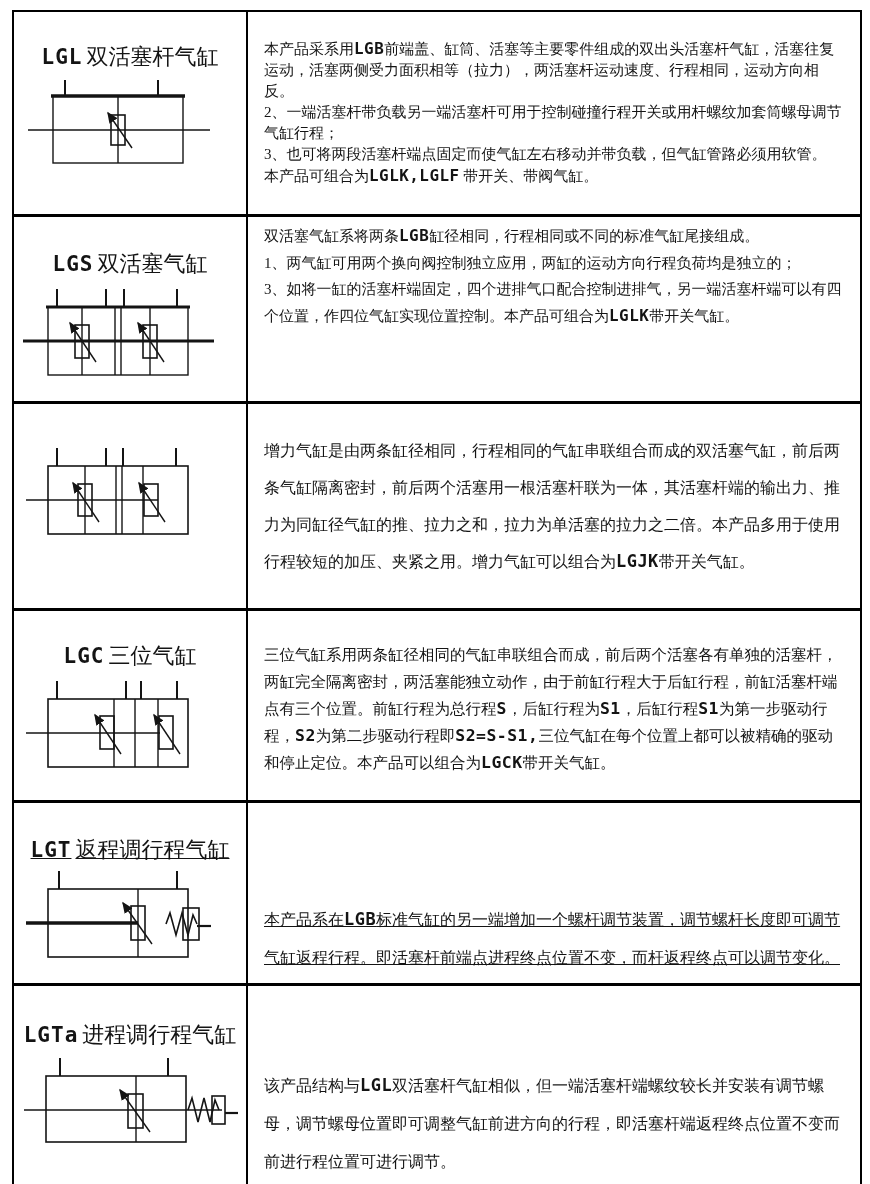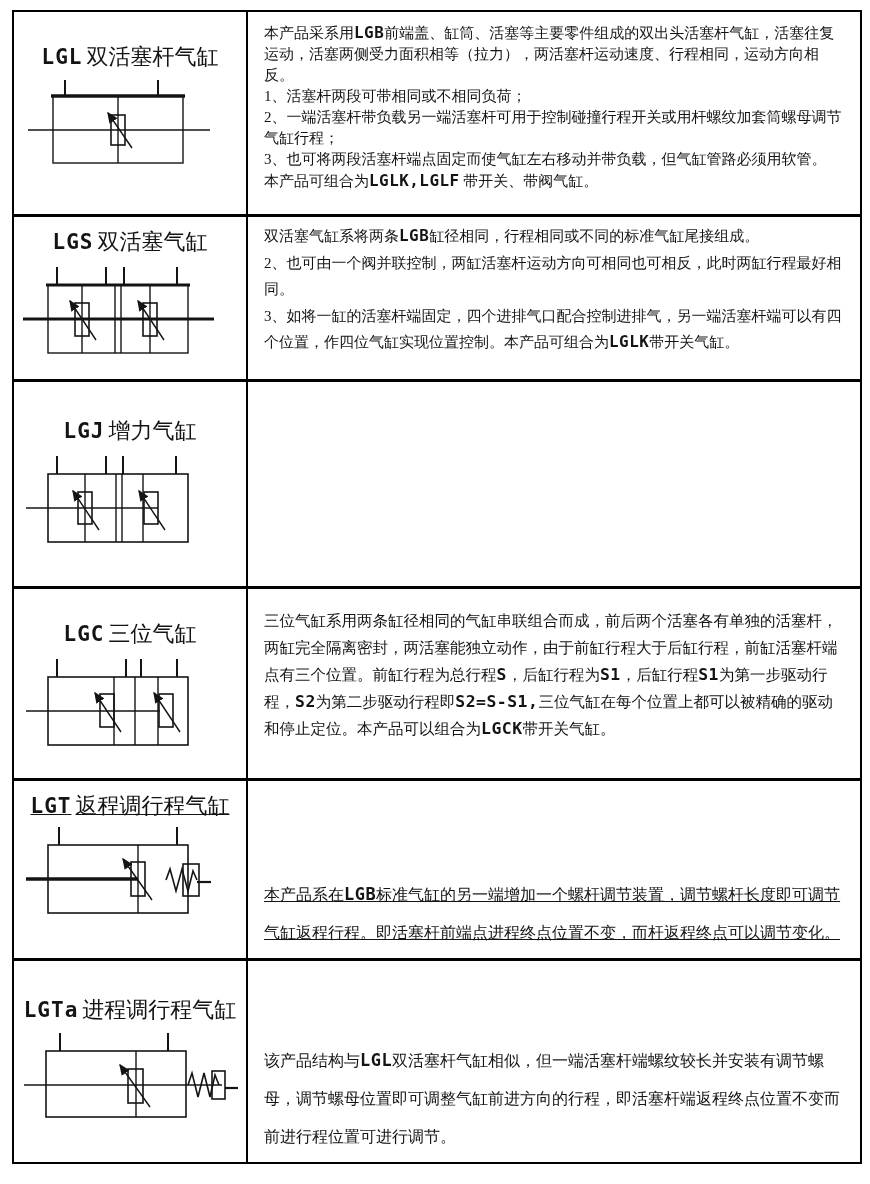--- a/index.html
+++ b/index.html
@@ -12,33 +12,33 @@
   .left{border-right:2px solid #000;box-sizing:border-box;padding-top:26px;}
   .right{box-sizing:border-box;padding:6px 14px 6px 16px;display:flex;flex-direction:column;justify-content:flex-start;}
   .row-title{text-align:center;white-space:nowrap;margin-bottom:2px;}
   .model{font-family:"DejaVu Sans Mono",monospace;font-weight:700;font-size:21px;letter-spacing:1px;}
   .tname{font-size:22px;margin-left:4px;}
   svg{display:block;margin:2px auto 0 auto;}
   .desc p{margin:0;}
   .lt{font-family:"DejaVu Sans Mono",monospace;font-weight:700;font-size:1.06em;letter-spacing:0.5px;}
   
   .r1{min-height:202px;}
-  .r1 .right{font-size:15px;line-height:21px;padding-top:10px;}
+  .r1 .right{font-size:15px;line-height:21px;padding-top:26px;}
   .r2{min-height:162px;}
   .r2 .right{font-size:15px;line-height:26.5px;}
   .r3{min-height:207px;}
   .r3 .right{font-size:16px;line-height:37px;justify-content:center;}
   .r4{min-height:192px;}
-  .r4 .right{font-size:15.5px;line-height:27px;padding-top:18px;}
+  .r4 .right{font-size:15.5px;line-height:27px;padding-top:30px;}
   .r5{min-height:180px;text-decoration:underline;}
   .r5 .right{font-size:16px;line-height:38px;justify-content:flex-end;}
   .r6{min-height:204px;}
   .r6 .right{font-size:16px;line-height:38px;justify-content:flex-end;}
   .r1 .left,.r4 .left{padding-top:30px;}
-  .r2 .left,.r5 .left{padding-top:10px;}
+  .r2 .left,.r5 .left{padding-top:32px;}
   .r3 .left,.r6 .left{padding-top:34px;}
   .diag line,.diag rect,.diag polyline{stroke:#141414;fill:none;}
 </style>
 </head>
 <body>
 
 <div class="table">
 
   <div class="row r1">
     <div class="left">
@@ -57,21 +57,20 @@
         <rect x="35" y="22" width="130" height="67" stroke-width="1.4"></rect>
         <line x1="100" y1="22" x2="100" y2="89" stroke-width="1.4"></line>
         <line x1="10" y1="56" x2="192" y2="56" stroke-width="1.4"></line>
         <rect x="93" y="41" width="14" height="30" fill="#fff" stroke-width="1.6"></rect>
         <line x1="114" y1="74" x2="90" y2="39" stroke-width="1.4" marker-end="url(#ah1)"></line>
       </svg>
     </div>
     <div class="right">
       <div class="desc">
           <p>本产品采系用<span class="lt">LGB</span>前端盖、缸筒、活塞等主要零件组成的双出头活塞杆气缸，活塞往复运动，活塞两侧受力面积相等（拉力），两活塞杆运动速度、行程相同，运动方向相反。</p>
-          <p>1、活塞杆两段可带相同或不相同负荷；</p>
           <p>2、一端活塞杆带负载另一端活塞杆可用于控制碰撞行程开关或用杆螺纹加套筒螺母调节气缸行程；</p>
           <p>3、也可将两段活塞杆端点固定而使气缸左右移动并带负载，但气缸管路必须用软管。</p>
           <p>本产品可组合为<span class="lt">LGLK,LGLF</span> 带开关、带阀气缸。</p>
         </div>
     </div>
   </div>
 
   <div class="row r2">
     <div class="left">
       <div class="row-title">
@@ -96,31 +95,28 @@
         <line x1="5" y1="60" x2="196" y2="60" stroke-width="3"></line>
         <rect x="57" y="44" width="14" height="33" fill="#fff" stroke-width="1.6"></rect>
         <rect x="125" y="44" width="14" height="33" fill="#fff" stroke-width="1.6"></rect>
         <line x1="78" y1="81" x2="52" y2="42" stroke-width="1.4" marker-end="url(#ah2)"></line>
         <line x1="146" y1="81" x2="120" y2="42" stroke-width="1.4" marker-end="url(#ah2)"></line>
       </svg>
     </div>
     <div class="right">
       <div class="desc">
           <p>双活塞气缸系将两条<span class="lt">LGB</span>缸径相同，行程相同或不同的标准气缸尾接组成。</p>
-          <p>2、也可由一个阀并联控制，两缸活塞杆运动方向可相同也可相反，此时两缸行程最好相同。</p>
+          <p>1、两气缸可用两个换向阀控制独立应用，两缸的运动方向行程负荷均是独立的；</p>
           <p>3、如将一缸的活塞杆端固定，四个进排气口配合控制进排气，另一端活塞杆端可以有四个位置，作四位气缸实现位置控制。本产品可组合为<span class="lt">LGLK</span>带开关气缸。</p>
         </div>
     </div>
   </div>
 
   <div class="row r3">
     <div class="left">
-      <div class="row-title">
-        <span class="model">LGJ</span><span class="tname">增力气缸</span>
-      </div>
       <svg class="diag" width="225" height="120" viewBox="0 0 225 120">
         <defs>
             <marker id="ah3" markerWidth="9" markerHeight="8" refX="7" refY="3.5" orient="auto">
               <path d="M0,0 L8,3.5 L0,7 z" fill="#141414"></path>
             </marker>
           </defs>
         <line x1="39" y1="8" x2="39" y2="26" stroke-width="2"></line>
         <line x1="88" y1="8" x2="88" y2="26" stroke-width="2"></line>
         <line x1="105" y1="8" x2="105" y2="26" stroke-width="2"></line>
         <line x1="158" y1="8" x2="158" y2="26" stroke-width="2"></line>
@@ -129,20 +125,25 @@
         <line x1="98" y1="26" x2="98" y2="94" stroke-width="1.4"></line>
         <line x1="104" y1="26" x2="104" y2="94" stroke-width="1.4"></line>
         <line x1="125" y1="26" x2="125" y2="94" stroke-width="1.4"></line>
         <line x1="8" y1="60" x2="140" y2="60" stroke-width="1.4"></line>
         <rect x="60" y="44" width="14" height="32" fill="#fff" stroke-width="1.6"></rect>
         <rect x="126" y="44" width="14" height="32" fill="#fff" stroke-width="1.6"></rect>
         <line x1="81" y1="82" x2="55" y2="43" stroke-width="1.4" marker-end="url(#ah3)"></line>
         <line x1="147" y1="82" x2="121" y2="43" stroke-width="1.4" marker-end="url(#ah3)"></line>
       </svg>
     </div>
+    <div class="right">
+      <div class="desc">
+          <p>增力气缸是由两条缸径相同，行程相同的气缸串联组合而成的双活塞气缸，前后两条气缸隔离密封，前后两个活塞用一根活塞杆联为一体，其活塞杆端的输出力、推力为同缸径气缸的推、拉力之和，拉力为单活塞的拉力之二倍。本产品多用于使用行程较短的加压、夹紧之用。增力气缸可以组合为<span class="lt">LGJK</span>带开关气缸。</p>
+        </div>
+    </div>
   </div>
 
   <div class="row r4">
     <div class="left">
       <div class="row-title">
         <span class="model">LGC</span><span class="tname">三位气缸</span>
       </div>
       <svg class="diag" width="225" height="120" viewBox="0 0 225 120">
         <defs>
             <marker id="ah4" markerWidth="9" markerHeight="8" refX="7" refY="3.5" orient="auto">

